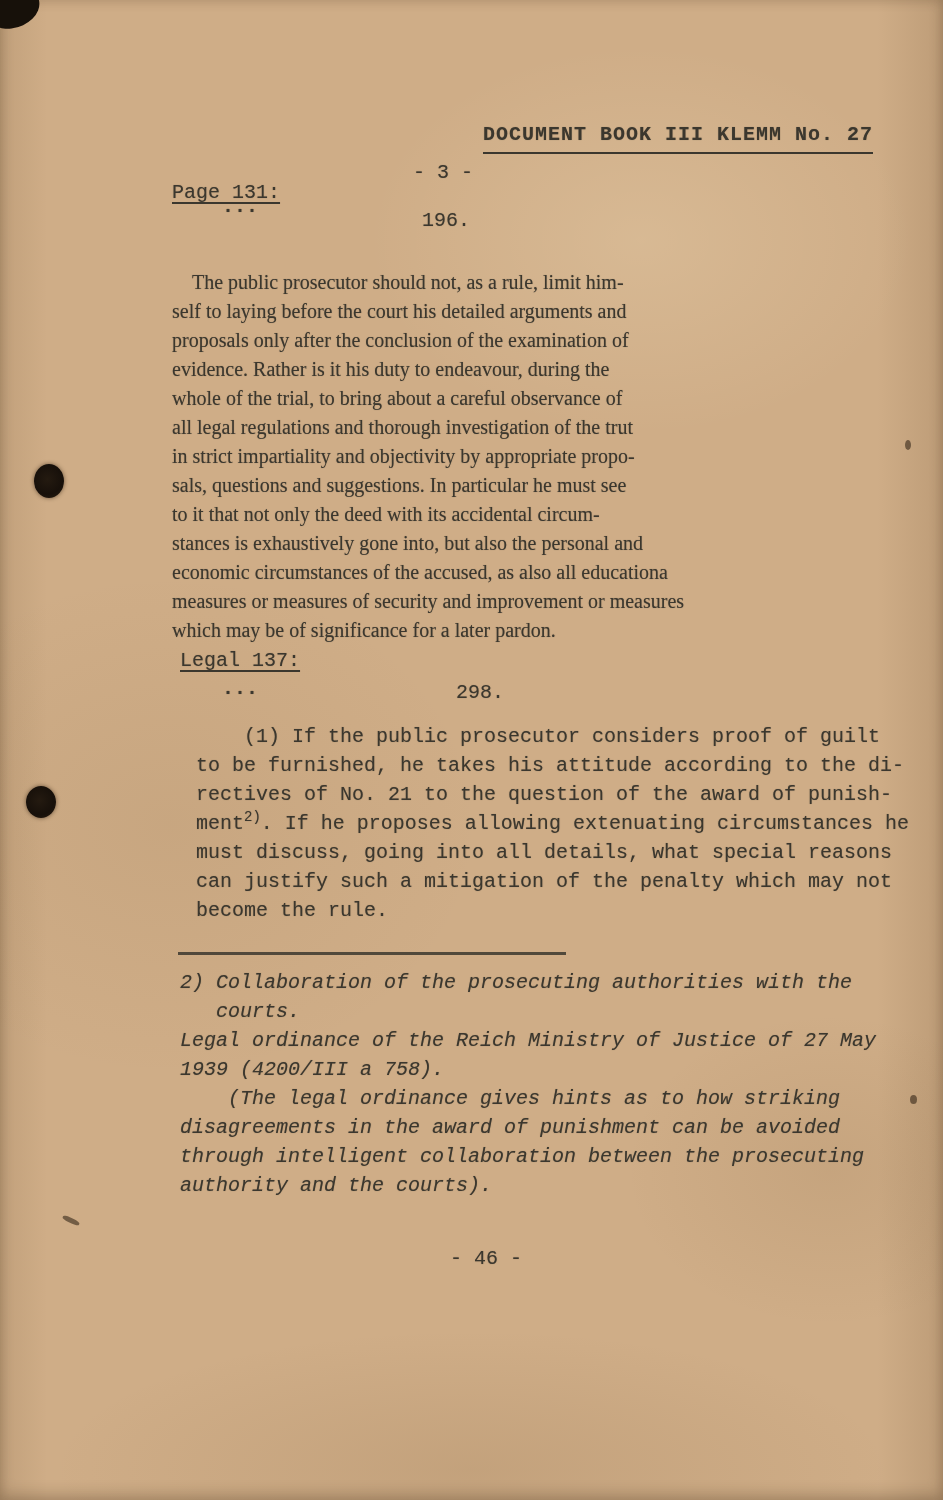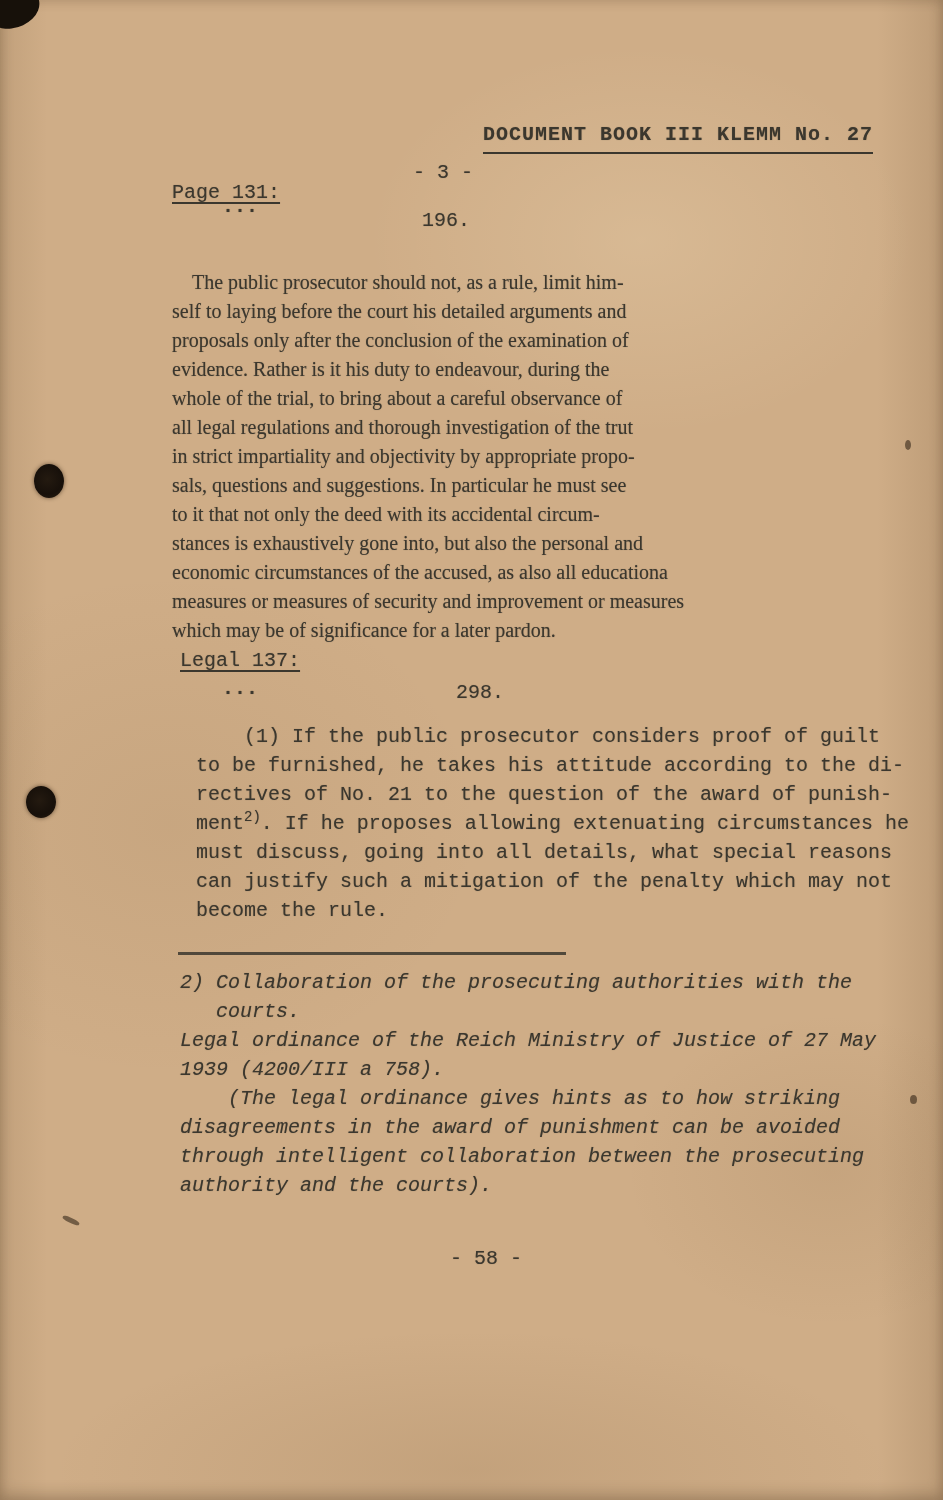--- a/index.html
+++ b/index.html
@@ -129,21 +129,21 @@
 
   <div class="txt" style="left:180px; top:968px; width:730px;font-style:italic;">2) Collaboration of the prosecuting authorities with the
    courts.
 Legal ordinance of the Reich Ministry of Justice of 27 May
 1939 (4200/III a 758).
     (The legal ordinance gives hints as to how striking
 disagreements in the award of punishment can be avoided
 through intelligent collaboration between the prosecuting
 authority and the courts).</div>
 
-  <div class="txt" style="left:450px; top:1244px;">- 58 -</div>
+  <div class="txt" style="left:450px; top:1244px;">- 46 -</div>
 
   <div class="hole" style="left:34px; top:464px; width:30px; height:34px;"></div>
 
   <div class="hole" style="left:26px; top:786px; width:30px; height:32px;"></div>
 
   <div class="speck" style="left:905px; top:440px; width:6px; height:10px;"></div>
   <div class="speck" style="left:910px; top:1095px; width:7px; height:9px;"></div>
   <div class="speck" style="left:62px; top:1218px; width:18px; height:5px; transform:rotate(25deg); border-radius:40%;"></div>
 
 </div>

